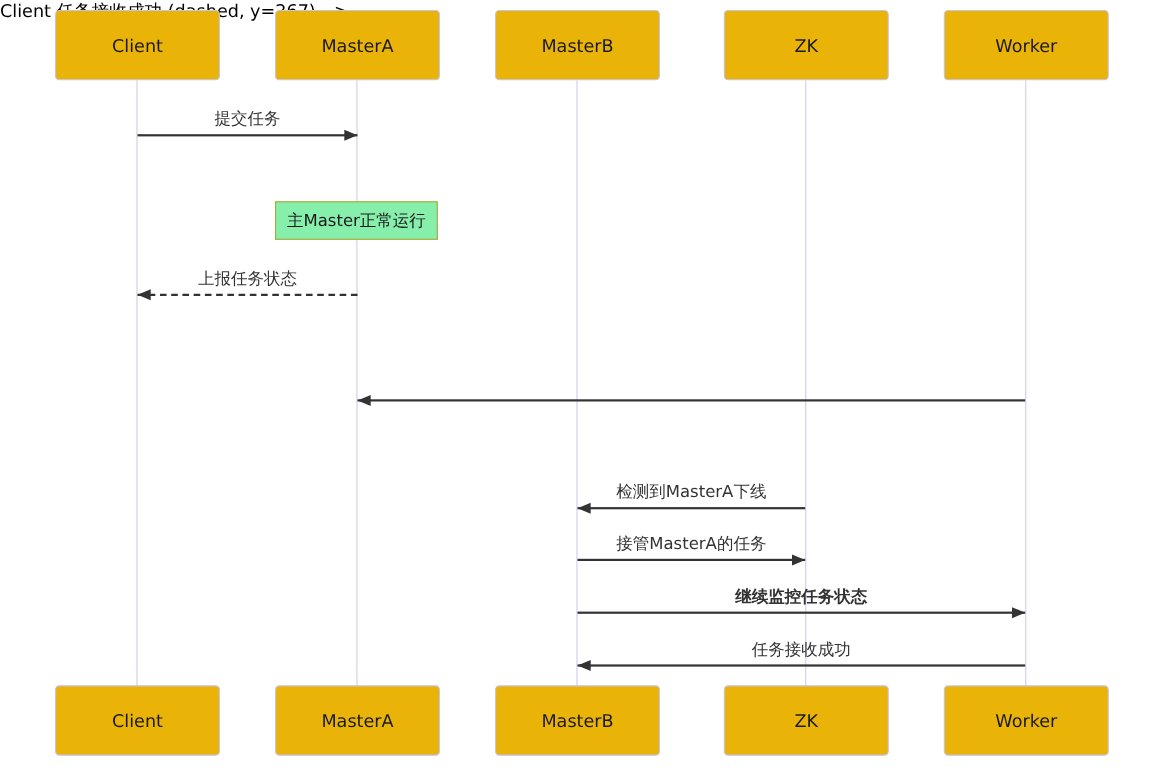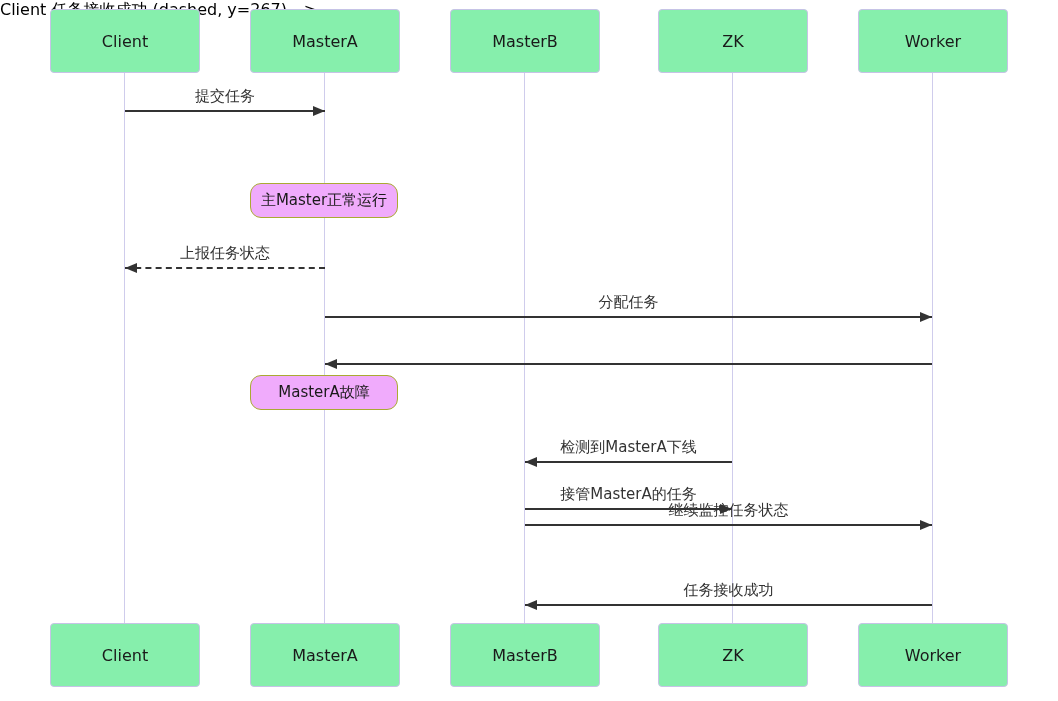--- a/index.html
+++ b/index.html
@@ -12,21 +12,21 @@
     position: relative;
     width: 1058px;
     height: 701px;
     background: #ffffff;
     overflow: hidden;
   }
   .actor-box {
     position: absolute;
     width: 148px;
     height: 62px;
-    background: #86efac;
+    background: #eab308;
     border: 1px solid #c6c3e6;
     border-radius: 4px;
     display: flex;
     align-items: center;
     justify-content: center;
     font-size: 16px;
     color: #1a1a1a;
     z-index: 3;
   }
   .actor-top { top: 9px; }
@@ -81,23 +81,23 @@
   }
   .arrowhead.left {
     left: 0;
     border-right: 12px solid #333333;
   }
   .note-box {
     position: absolute;
     left: 250px;
     width: 146px;
     height: 33px;
-    background: #f0abfc;
+    background: #86efac;
     border: 1px solid #aaaa33;
-    border-radius: 11px;
+    border-radius: 0;
     display: flex;
     align-items: center;
     justify-content: center;
     font-size: 15px;
     color: #1a1a1a;
     z-index: 4;
     white-space: nowrap;
   }
 </style>
 </head>
@@ -140,74 +140,66 @@
       <span>MasterB</span>
     </div>
   <div class="actor-box actor-bottom" style="left:658px;">
       <span>ZK</span>
     </div>
   <div class="actor-box actor-bottom" style="left:858px;">
       <span>Worker</span>
     </div>
 
   
-  <div class="message" style="left:125px; width:200px; top:86px;">
+  <div class="message" style="left:125px; width:200px; top:98px;">
     <div class="msg-label">提交任务</div>
     <div class="msg-line"></div>
     <div class="arrowhead right"></div>
   </div>
 
   
 
   
   <div class="note-box" style="top:183px;">
       <span>主Master正常运行</span>
     </div>
 
    Client 任务接收成功 (dashed, y=267) --&gt;
   <div class="message" style="left:125px; width:200px; top:243px;">
     <div class="msg-label">上报任务状态</div>
     <div class="msg-line dashed"></div>
     <div class="arrowhead left"></div>
   </div>
 
   
-  <div class="message" style="left:325px; width:607px; top:292px;">
-    <div class="msg-label">分配任务</div>
-    <div class="msg-line"></div>
-    <div class="arrowhead right"></div>
-  </div>
 
   
   <div class="message" style="left:325px; width:607px; top:339px;">
     <div class="msg-line"></div>
     <div class="arrowhead left"></div>
   </div>
 
   
-  <div class="note-box" style="top:375px;">
-      <span>MasterA故障</span>
-    </div>
 
   
   <div class="message" style="left:525px; width:207px; top:437px;">
     <div class="msg-label">检测到MasterA下线</div>
     <div class="msg-line"></div>
     <div class="arrowhead left"></div>
   </div>
 
   
   <div class="message" style="left:525px; width:207px; top:484px;">
     <div class="msg-label">接管MasterA的任务</div>
     <div class="msg-line"></div>
     <div class="arrowhead right"></div>
   </div>
 
   
-  <div class="message" style="left:525px; width:407px; top:500px;">
+  <div class="message" style="left:525px; width:407px; top:532px;font-weight:bold;">
     <div class="msg-label">继续监控任务状态</div>
     <div class="msg-line"></div>
     <div class="arrowhead right"></div>
   </div>
 
   
   <div class="message" style="left:525px; width:407px; top:580px;">
     <div class="msg-label">任务接收成功</div>
     <div class="msg-line"></div>
     <div class="arrowhead left"></div>

